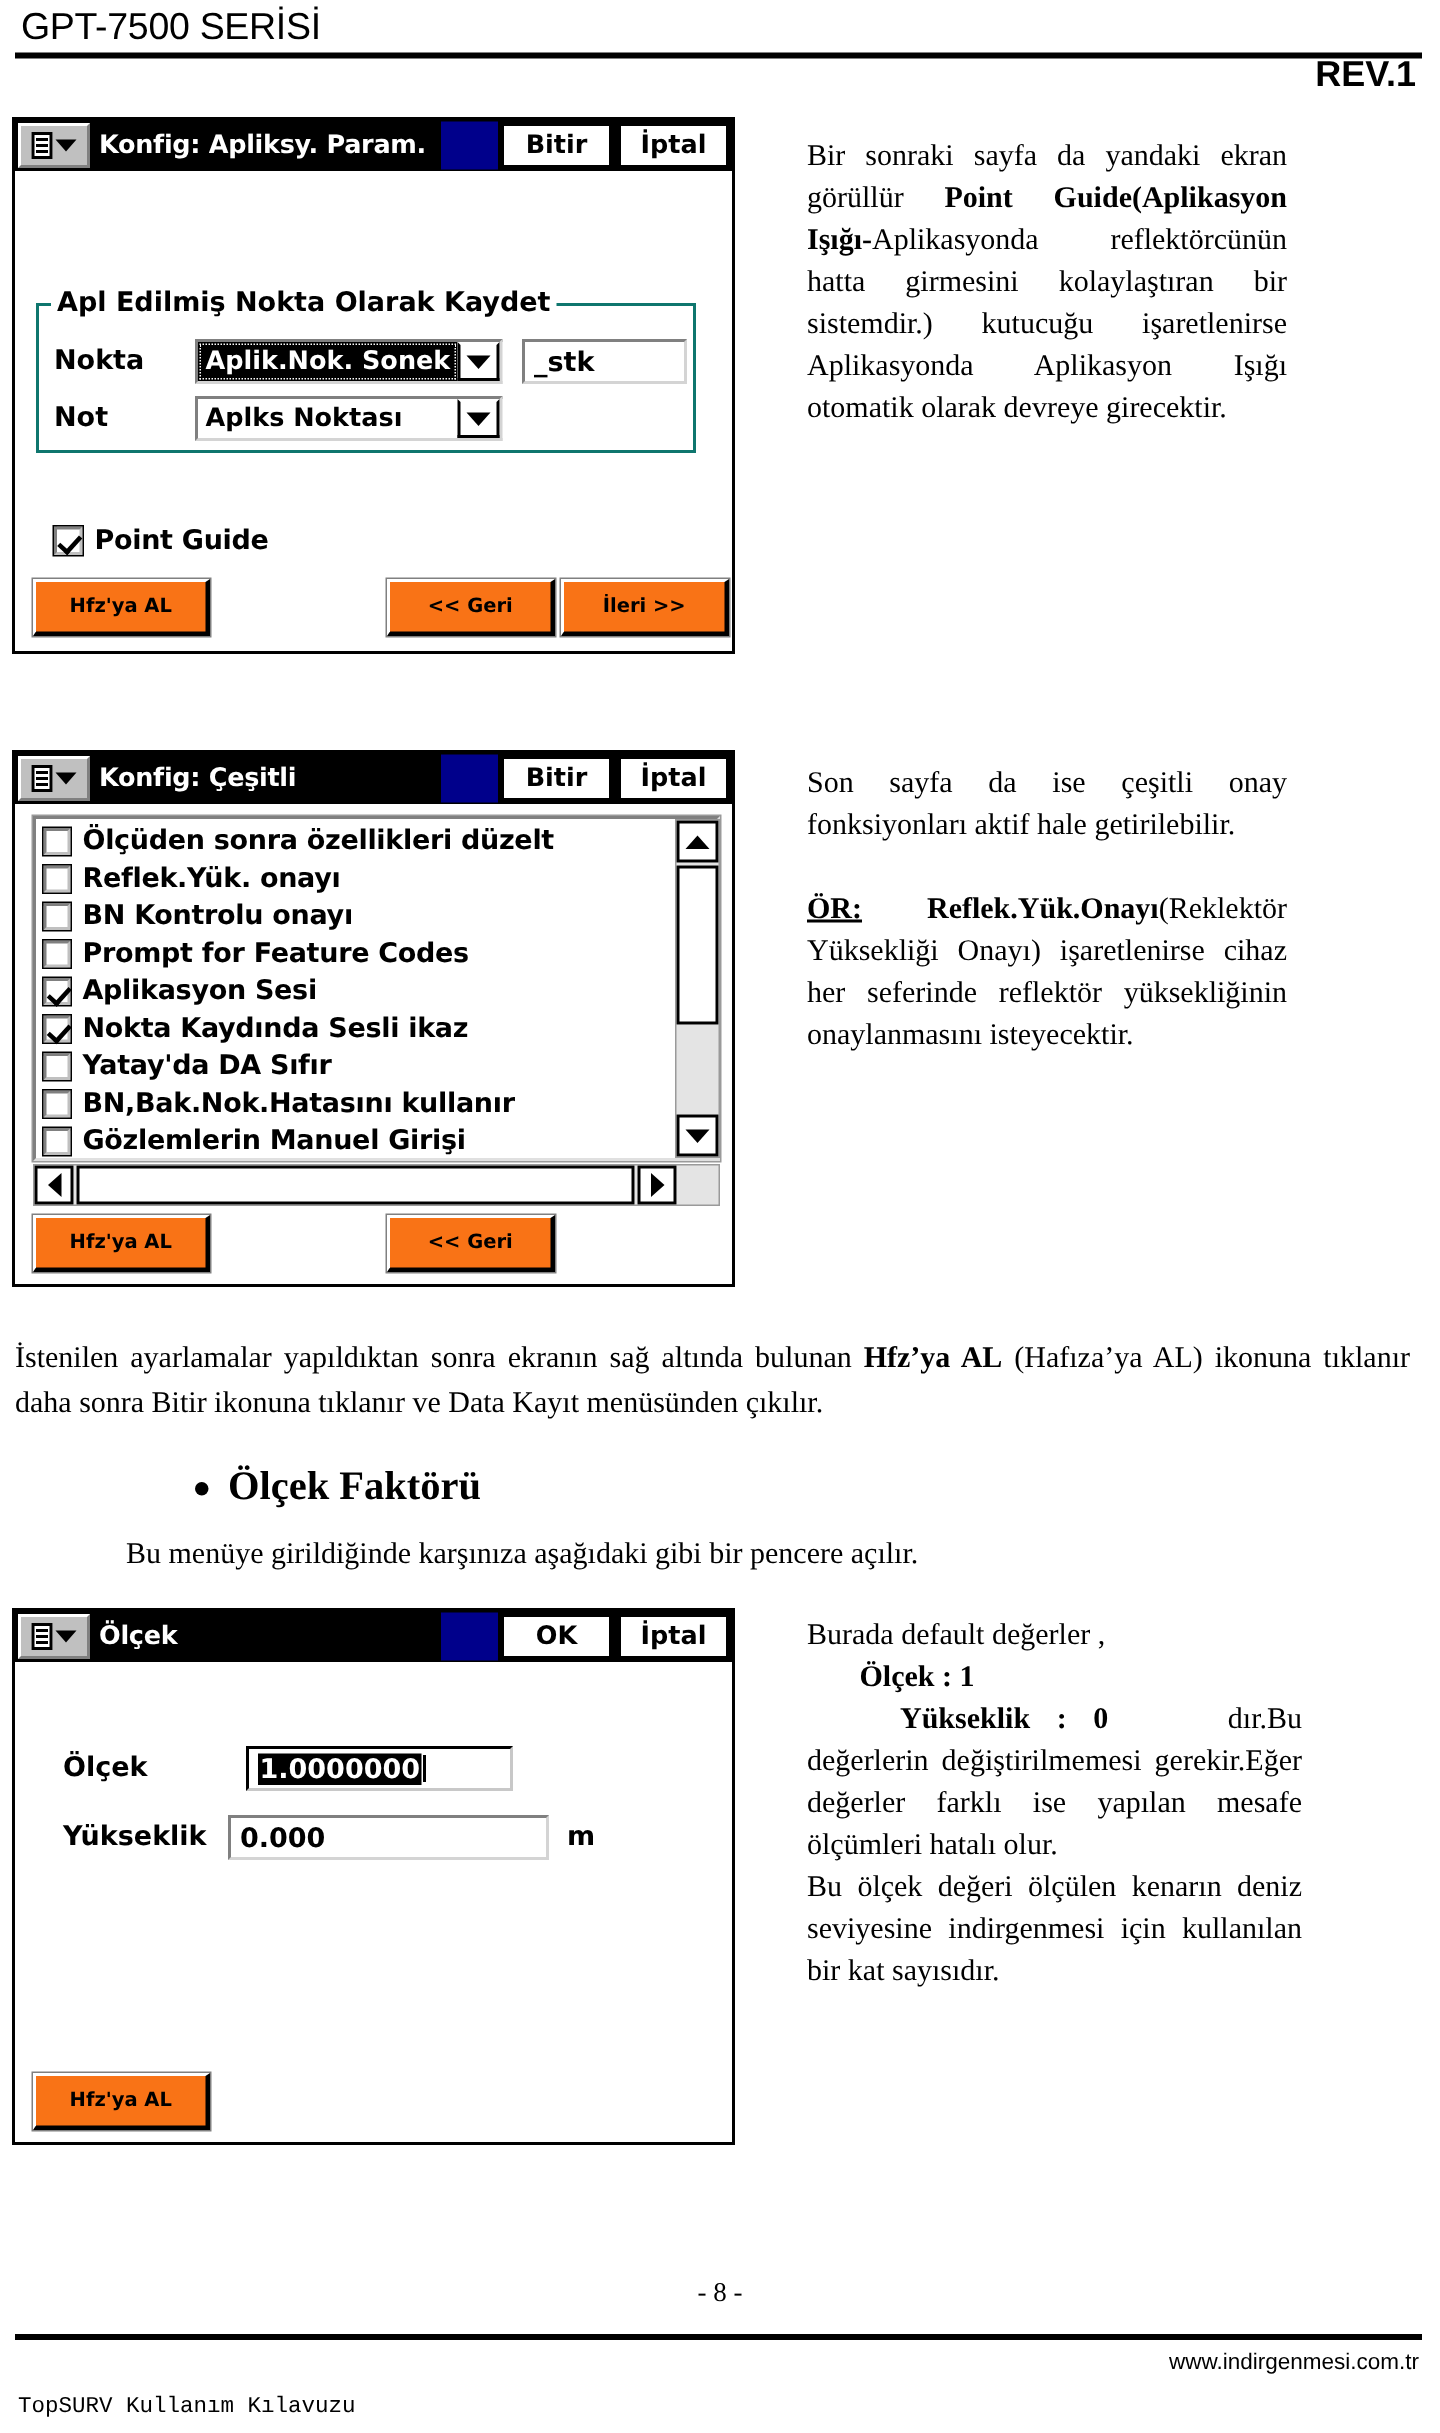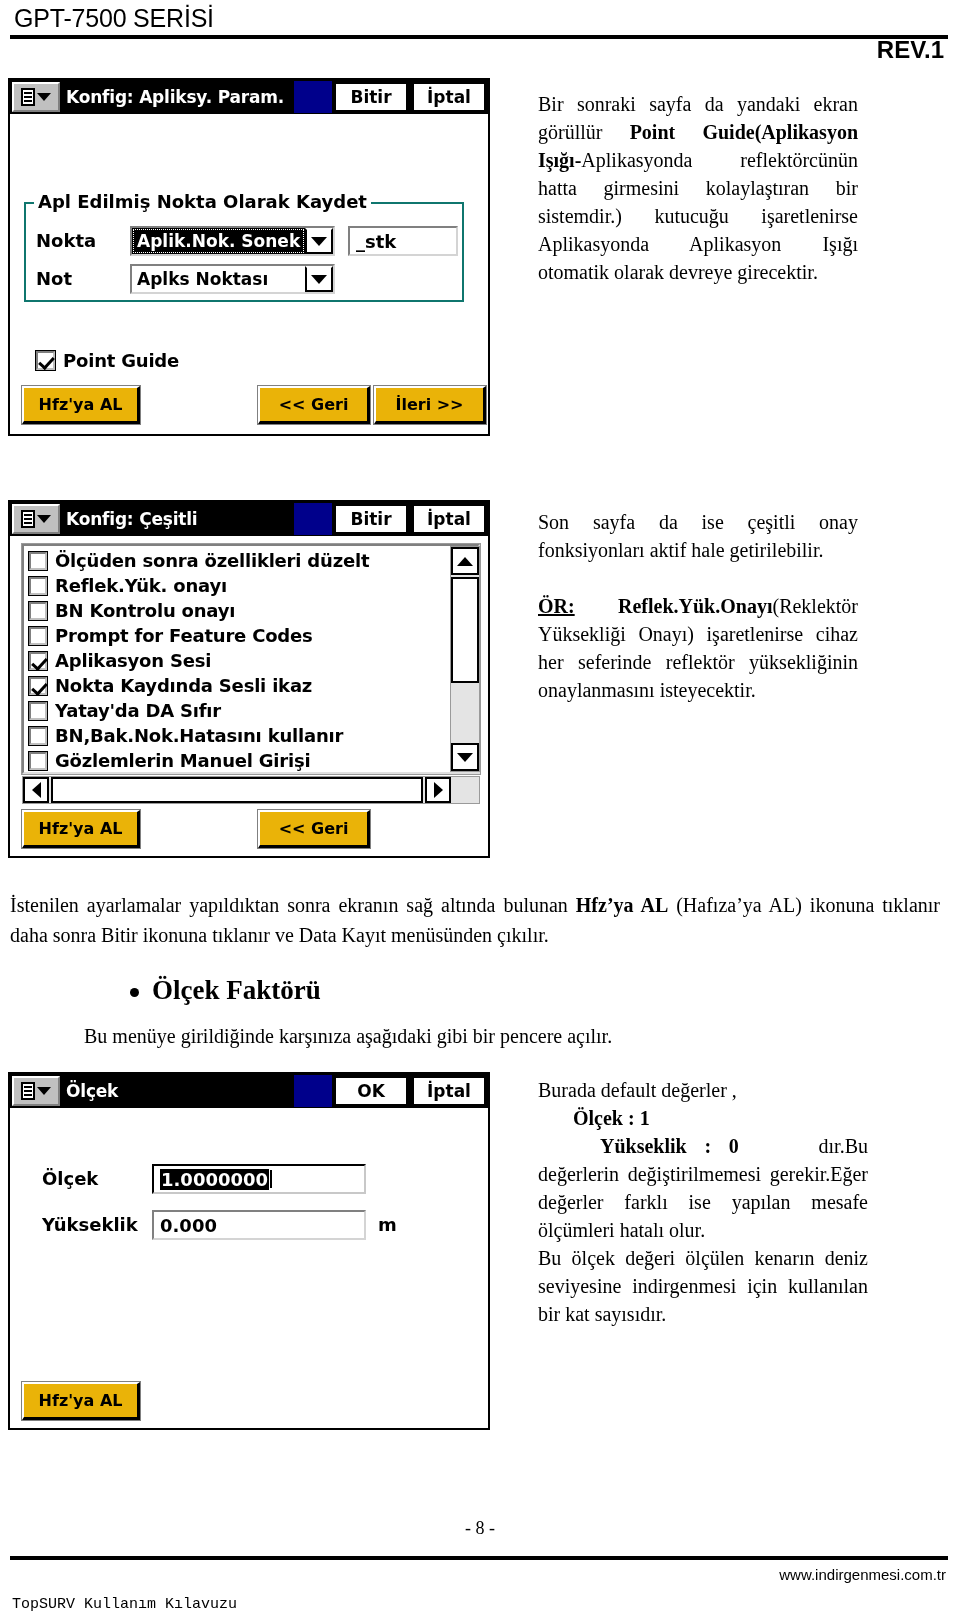--- a/index.html
+++ b/index.html
@@ -129,26 +129,26 @@
   .tb-btn {
     min-width:74px; margin:2px; background:#fff;
     border:2px solid #000;
     display:flex; align-items:center; justify-content:center;
     font-family:"DejaVu Sans", sans-serif; font-size:17px; font-weight:700;
     color:#000; padding:0 6px;
   }
 
   
   .btn3d {
-    position:absolute; background:#eab308;
+    position:absolute; background:#f97316;
     border-top:2px solid #ffffff; border-left:2px solid #ffffff;
     border-right:3px solid #000000; border-bottom:3px solid #000000;
     outline:1px solid #808080;
     display:flex; align-items:center; justify-content:center;
-    font-family:"DejaVu Sans", sans-serif; font-size:16px; font-weight:700;
+    font-family:"DejaVu Sans", sans-serif; font-size:13px; font-weight:700;
     color:#000;
   }
 
   
   .groupbox {
     position:absolute; border:2px solid #0f766e; background:transparent;
   }
   .groupbox-legend {
     position:absolute; top:-13px; left:8px; background:#fff; padding:0 4px;
     font-family:"DejaVu Sans", sans-serif; font-size:18px; font-weight:700;
@@ -424,21 +424,21 @@
           <span class="caret"></span>
       </div>
       <div class="tb-title">Ölçek</div>
       <div class="tb-spacer"></div>
       <div class="tb-blue"></div>
       <div class="tb-btn">OK</div>
       <div class="tb-btn">İptal</div>
     </div>
 
     <div class="fieldlabel" style="left:32px; top:94px;">Ölçek</div>
-    <div class="textbox dark-edge" style="left:142px; top:90px; width:214px;">
+    <div class="textbox dark-edge" style="left:154px; top:90px; width:178px;">
       <span class="sel">1.0000000</span>
         <span class="caret-bar"></span>
     </div>
 
     <div class="fieldlabel" style="left:32px; top:140px;">Yükseklik</div>
     <div class="textbox" style="left:142px; top:136px; width:214px;">
       <span>0.000</span>
     </div>
     <div class="unit-label" style="left:368px; top:140px;">m</div>
 

